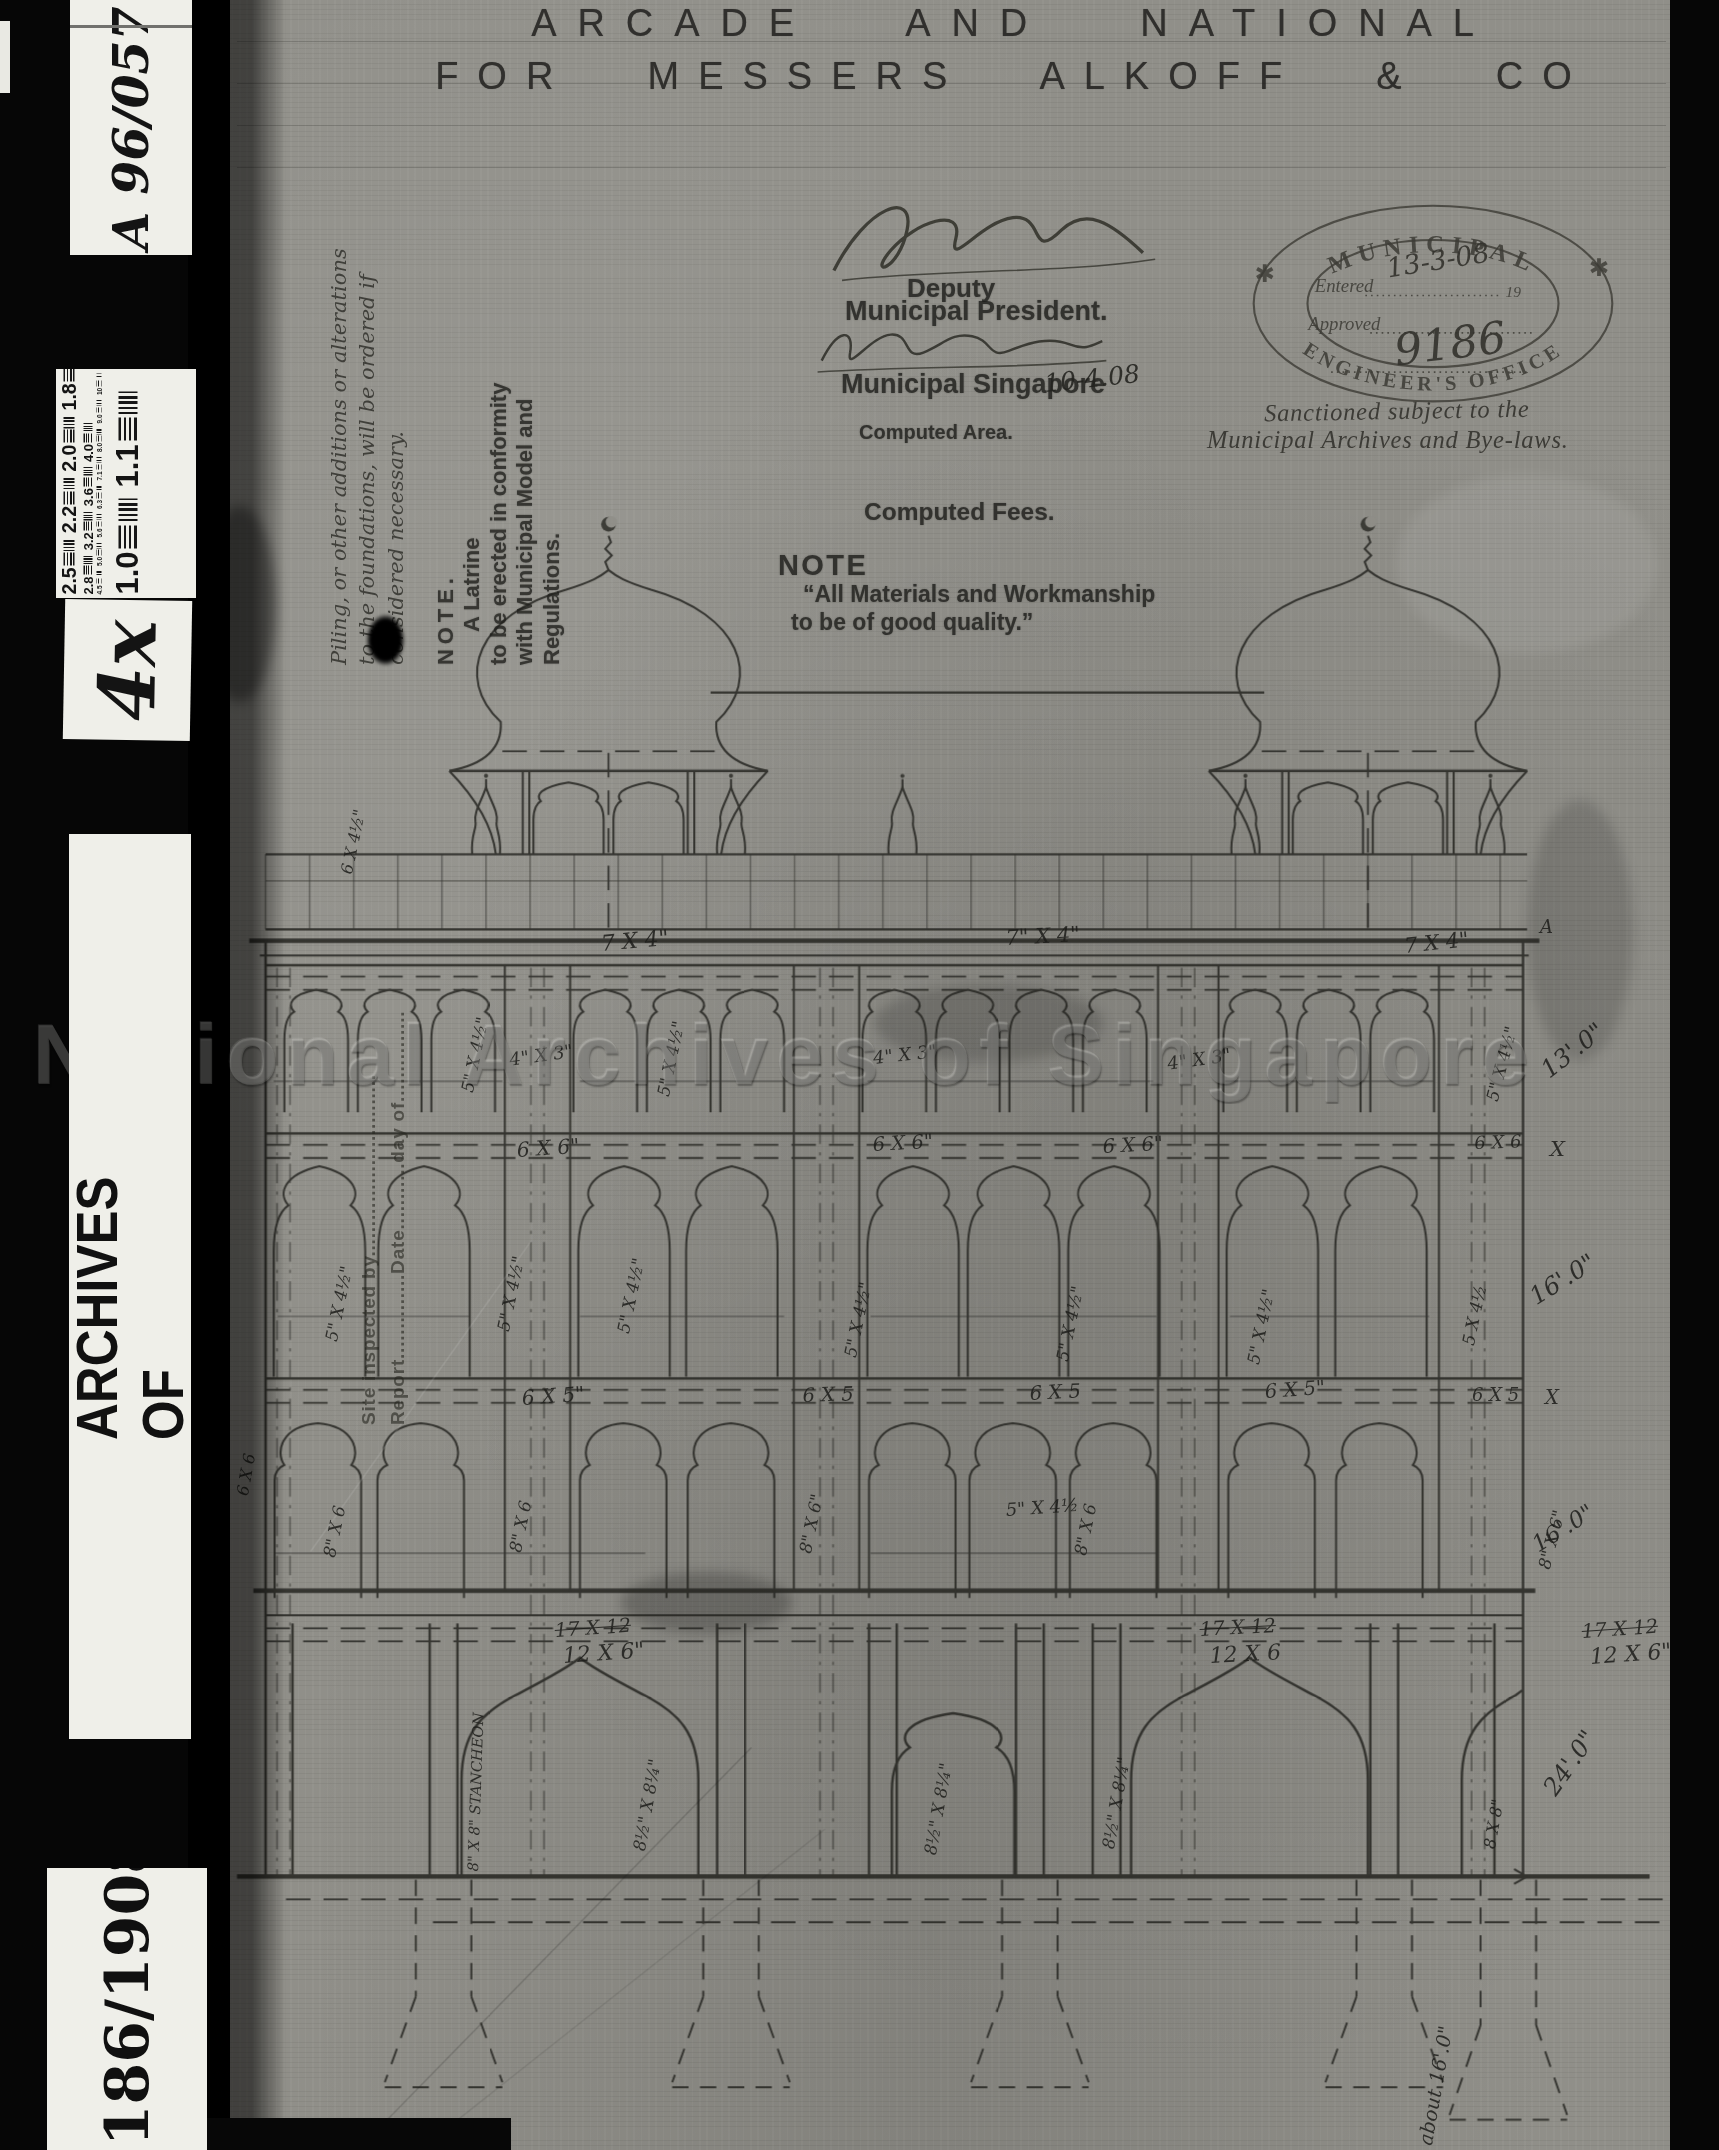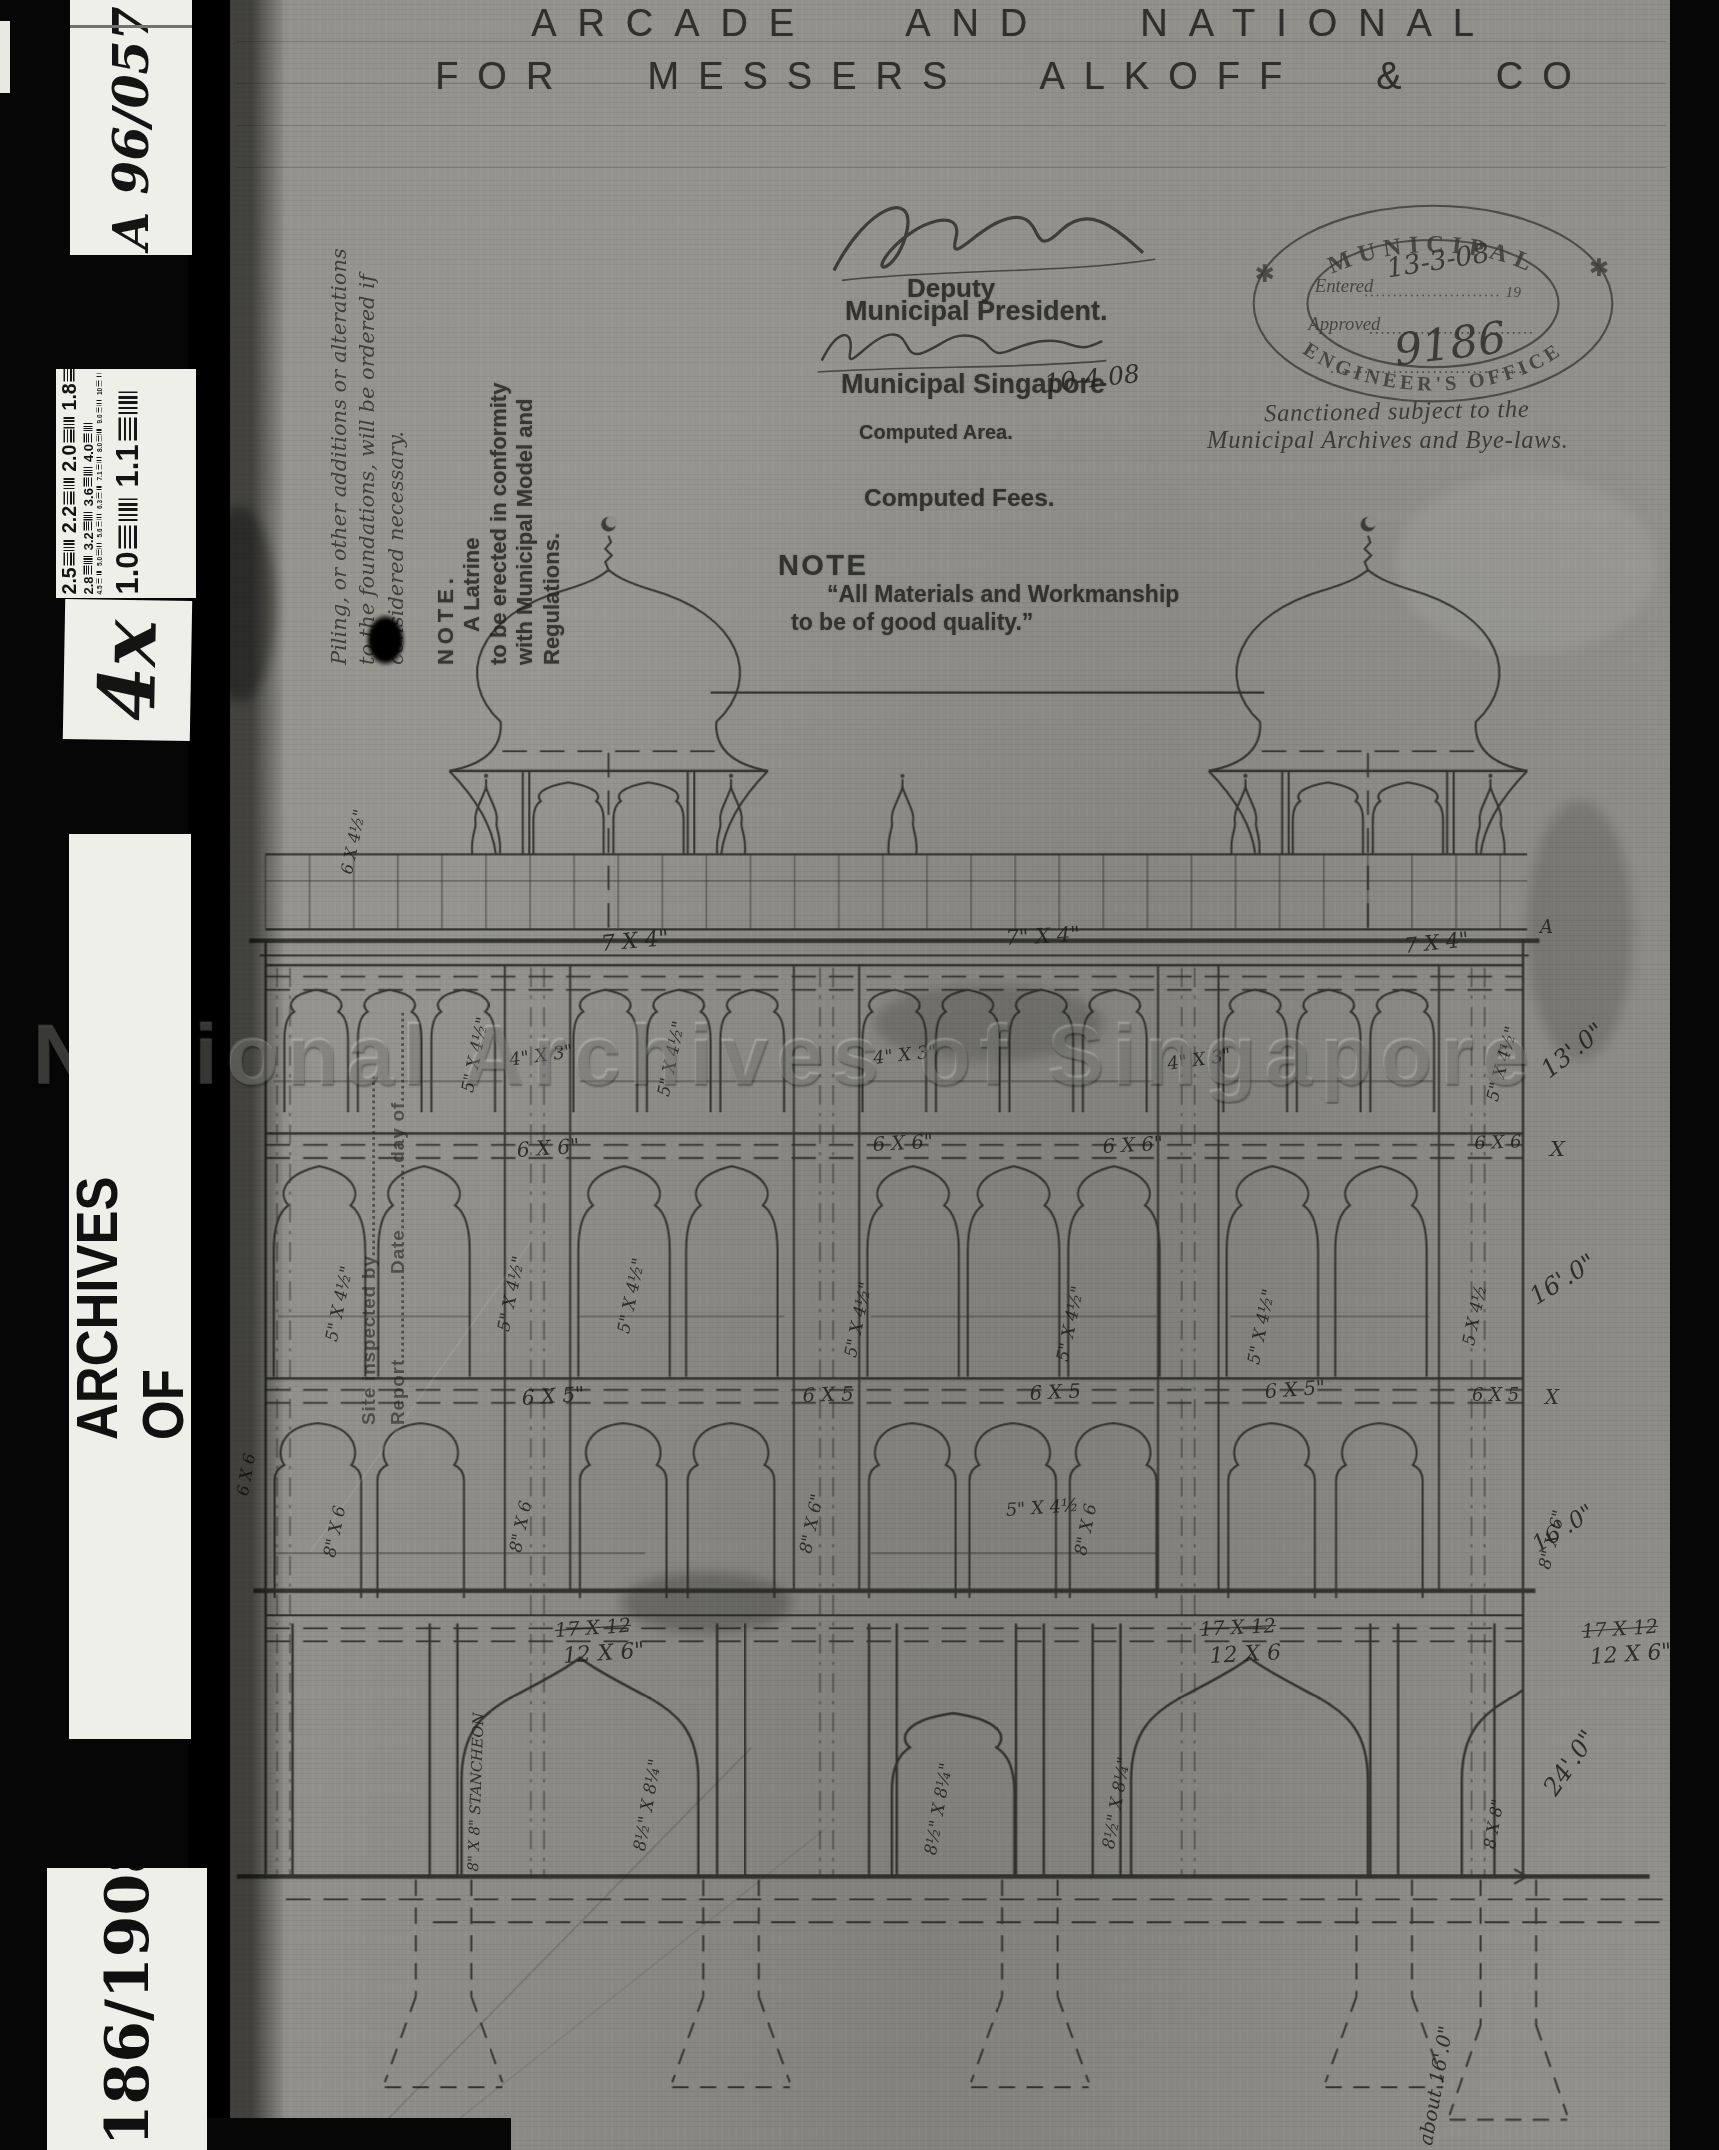--- a/index.html
+++ b/index.html
@@ -258,23 +258,23 @@
     </svg>
     <span class="stamped" style="left:719px;top:273px;font-size:26px;">Deputy</span>
     <span class="stamped" style="left:657px;top:296px;font-size:27px;">Municipal President.</span>
     <svg class="sig" style="left:625px;top:320px;width:302px;height:61px" viewBox="0 0 370 75">
       <path d="M10,50 C30,10 50,10 45,40 C40,66 70,20 95,18 C120,16 110,50 135,40 C160,30 170,15 195,20 C220,25 215,48 240,38 C265,28 290,20 315,30 C335,38 345,30 355,26" stroke="#26261f" stroke-width="3" fill="none" opacity=".8"></path>
       <path d="M5,64 C120,56 260,60 360,50" stroke="#26261f" stroke-width="2" fill="none" opacity=".7"></path>
     </svg>
     <span class="stamped" style="left:653px;top:369px;font-size:27px;">Municipal Singapore</span>
     <span class="hand" style="left:856px;top:364px;font-size:25px;transform:rotate(-6deg);">10-4.08</span>
     <span class="stamped" style="left:671px;top:421px;font-size:20px;text-align:right;">Computed Area.</span>
-    <span class="stamped" style="left:676px;top:484px;font-size:24.5px;">Computed Fees.</span>
+    <span class="stamped" style="left:676px;top:498px;font-size:24.5px;">Computed Fees.</span>
     <span class="stamped" style="left:590px;top:549px;font-size:29px;letter-spacing:2.4px;">NOTE</span>
-    <span class="stamped" style="left:639px;top:581px;font-size:23px;">“All Materials and Workmanship</span>
+    <span class="stamped" style="left:615px;top:581px;font-size:23px;">“All Materials and Workmanship</span>
     <span class="stamped" style="left:603px;top:609px;font-size:23px;">to be of good quality.”</span>
 
     <svg class="stampsvg" viewBox="0 0 490 265" style="left:1045px;top:196px;width:400px;height:216px">
       <defs>
         <path id="st-top" d="M52,168 A196,120 0 0 1 438,168"></path>
         <path id="st-bot" d="M36,110 A208,128 0 0 0 454,110"></path>
       </defs>
       <ellipse cx="245" cy="132" rx="220" ry="120" class="s-ln"></ellipse>
       <ellipse cx="245" cy="132" rx="154" ry="78" class="s-ln"></ellipse>
       <text class="s-curved"><textPath href="#st-top" startOffset="50%" text-anchor="middle">MUNICIPAL</textPath></text>

